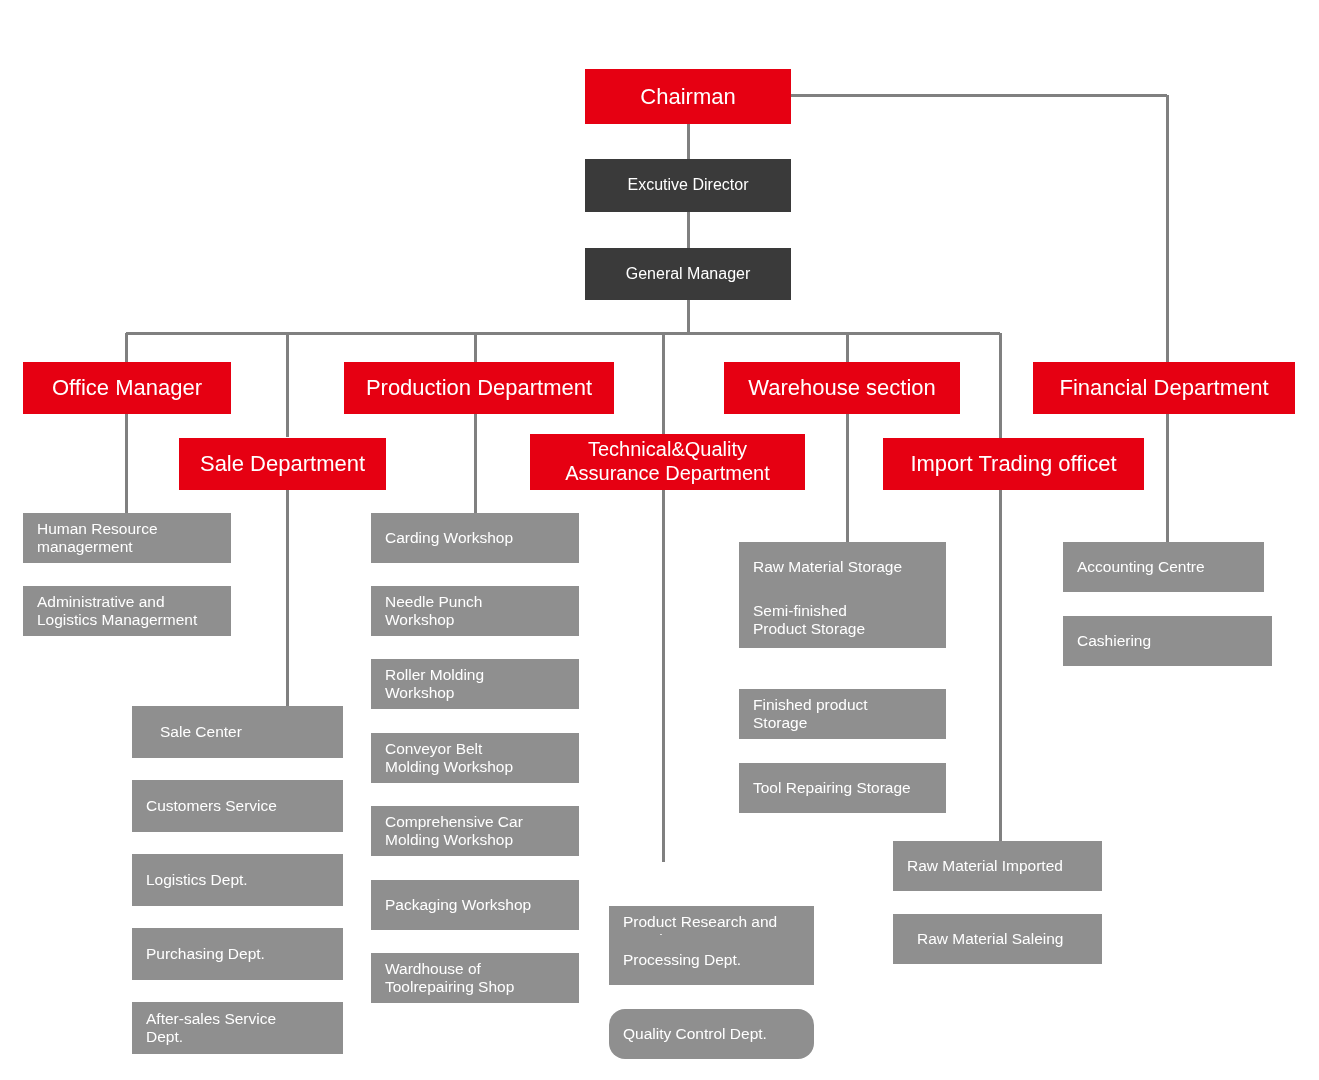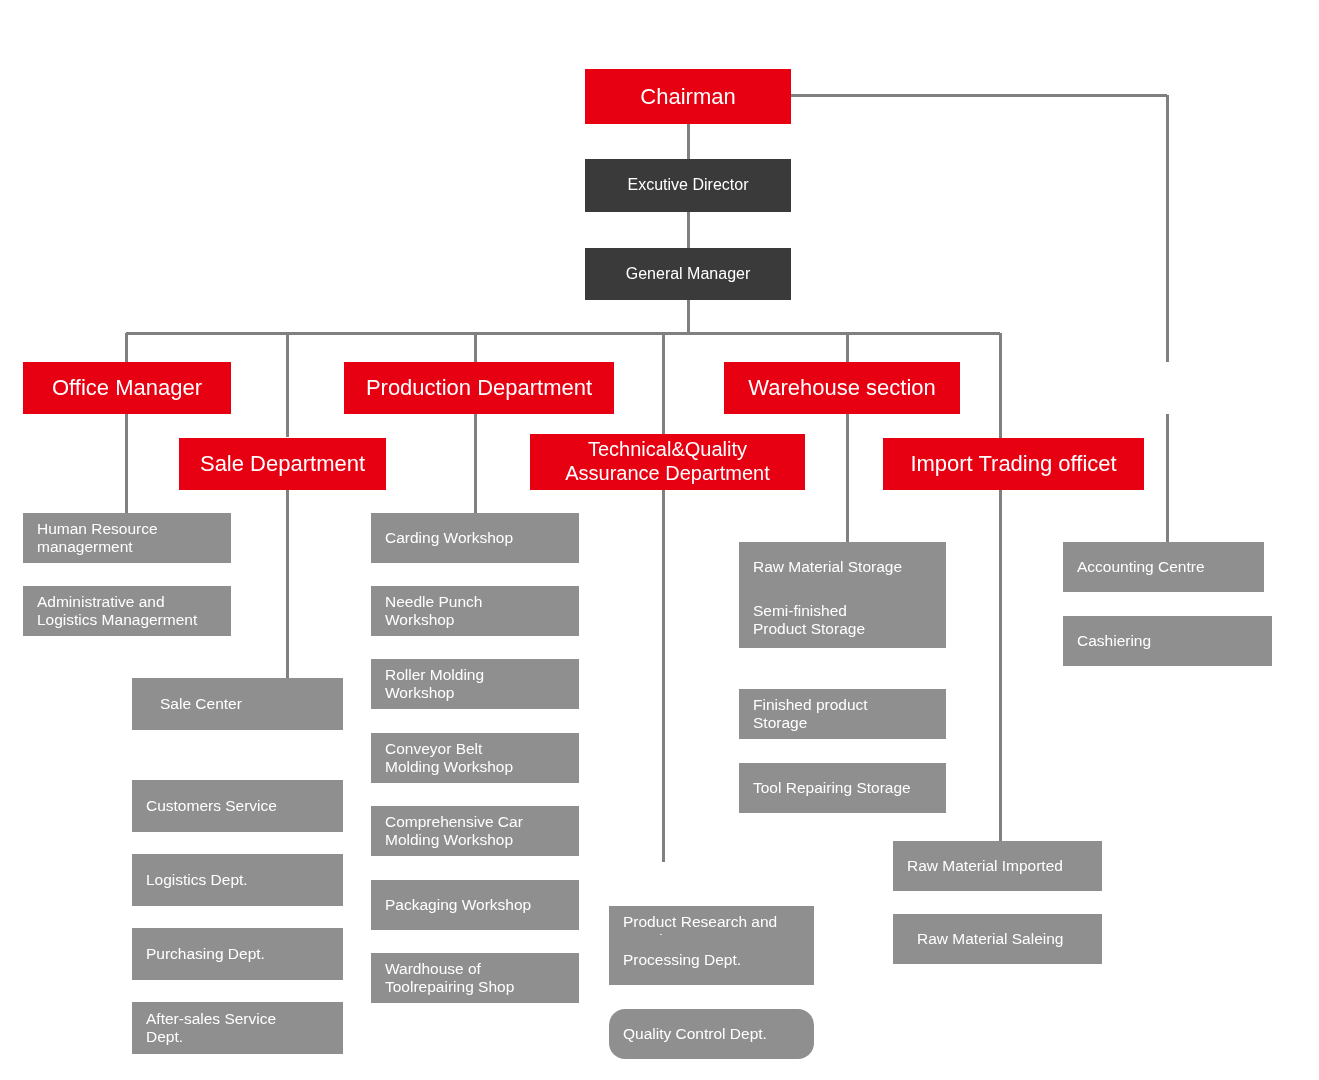--- a/index.html
+++ b/index.html
@@ -101,27 +101,28 @@
 
   <div class="node red" style="left:344px;top:326px;width:270px;height:52px;">Production Department</div>
 
   <div class="node red" style="left:530px;top:398px;width:275px;height:56px;font-size:20px;">Technical&amp;Quality
 Assurance Department</div>
 
   <div class="node red" style="left:724px;top:326px;width:236px;height:52px;">Warehouse section</div>
 
   <div class="node red" style="left:883px;top:402px;width:261px;height:52px;">Import Trading officet</div>
 
+  <div class="node red" style="left:1033px;top:326px;width:262px;height:52px;">Financial Department</div>
 
   <div class="node gray" style="left:23px;top:477px;width:208px;height:50px;">Human Resource
 managerment</div>
   <div class="node gray" style="left:23px;top:550px;width:208px;height:50px;">Administrative and
 Logistics  Managerment</div>
 
-  <div class="node gray" style="left:132px;top:642px;width:211px;height:52px;padding-left:28px;">Sale Center</div>
+  <div class="node gray" style="left:132px;top:670px;width:211px;height:52px;padding-left:28px;">Sale Center</div>
   <div class="node gray" style="left:132px;top:744px;width:211px;height:52px;">Customers Service</div>
   <div class="node gray" style="left:132px;top:818px;width:211px;height:52px;">Logistics Dept.</div>
   <div class="node gray" style="left:132px;top:892px;width:211px;height:52px;">Purchasing Dept.</div>
   <div class="node gray" style="left:132px;top:966px;width:211px;height:52px;">After-sales Service
 Dept.</div>
 
   <div class="node gray" style="left:371px;top:477px;width:208px;height:50px;">Carding Workshop</div>
   <div class="node gray" style="left:371px;top:550px;width:208px;height:50px;">Needle Punch
 Workshop</div>
   <div class="node gray" style="left:371px;top:623px;width:208px;height:50px;">Roller Molding

